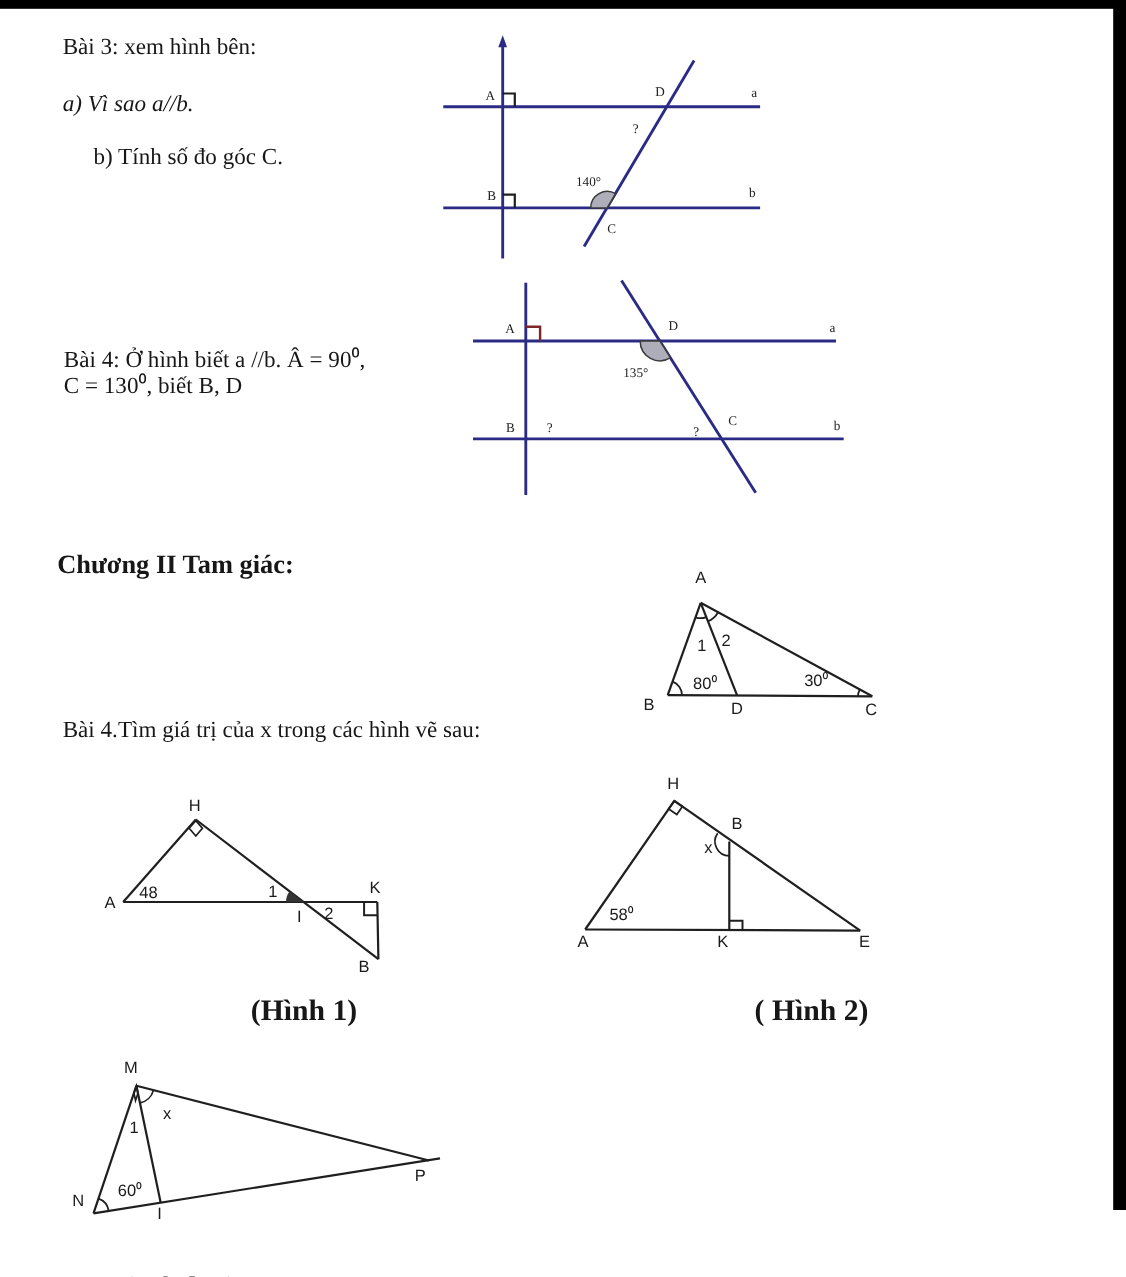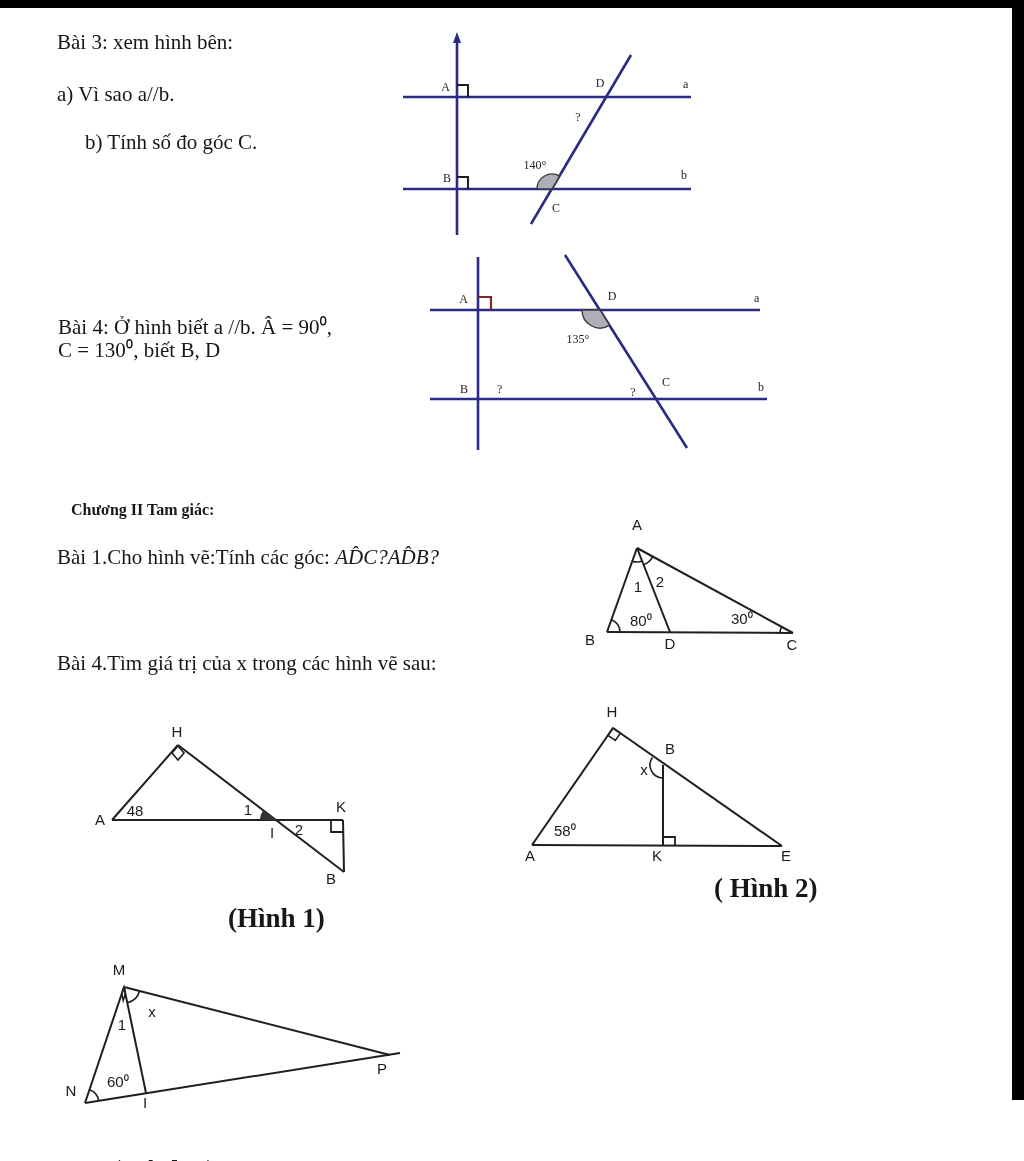--- a/index.html
+++ b/index.html
@@ -22,29 +22,28 @@
 </style>
 </head>
 <body>
 
 <div class="page">
 
   <div class="bar-top"></div>
   <div class="bar-right"></div>
 
   <div class="txt" style="left:57px;top:30px;">Bài 3: xem hình bên:</div>
-  <div class="txt" style="left:57px;top:82px;">a) Vì sao a//b.</div>
+  <div class="txt" style="left:57px;top:82px;font-style:italic;">a) Vì sao a//b.</div>
   <div class="txt" style="left:57px;top:130px;margin-left:28px;">b) Tính số đo góc C.</div>
 
   <div class="txt" style="left:58px;top:283px;margin-top:32px;">Bài 4: Ở hình biết a //b. Â = 90⁰,</div>
   <div class="txt" style="left:58px;top:338px;">C = 130⁰, biết B, D</div>
 
-  <div class="txt bold" style="left:71px;top:500px;font-size:16px;">Chương II Tam giác:</div>
+  <div class="txt bold" style="left:52px;top:500px;font-size:24px;">Chương II Tam giác:</div>
 
-  <div class="txt" style="left:57px;top:545px;"><span>Bài 1.Cho hình vẽ:Tính các góc: </span><span class="math-it">AD̂C?AD̂B?</span></div>
 
   <div class="txt" style="left:57px;top:651px;">Bài 4.Tìm giá trị của x trong các hình  vẽ sau:</div>
 
   <svg style="left:395px;top:25px;" width="310" height="215" viewBox="0 0 310 215">
     <line class="blue-line" x1="62" y1="16" x2="62" y2="210"></line>
     <polygon points="62,7 58,18 66,18" fill="#2b2b85"></polygon>
     <line class="blue-line" x1="8" y1="72" x2="296" y2="72"></line>
     <line class="blue-line" x1="8" y1="164" x2="296" y2="164"></line>
     <line class="blue-line" x1="136" y1="199" x2="236" y2="30"></line>
     <path d="M62,60 h11 v12" fill="none" stroke="#1f1f1f" stroke-width="2"></path>
@@ -143,16 +142,16 @@
     <text class="fig-sans" x="64" y="20" text-anchor="middle">M</text>
     <text class="fig-sans" x="67" y="75" text-anchor="middle">1</text>
     <text class="fig-sans" x="97" y="62" text-anchor="middle">x</text>
     <text class="fig-sans" x="16" y="141" text-anchor="middle">N</text>
     <text class="fig-sans" x="63" y="132" text-anchor="middle">60⁰</text>
     <text class="fig-sans" x="327" y="119" text-anchor="middle">P</text>
     <text class="fig-sans" x="90" y="153" text-anchor="middle">I</text>
   </svg>
 
   <div class="caption" style="left:228px;top:903px;">(Hình 1)</div>
-  <div class="caption" style="left:686px;top:873px;margin-left:28px;">( Hình 2)</div>
+  <div class="caption" style="left:686px;top:903px;">( Hình 2)</div>
   <div class="caption" style="left:112px;top:1108px;margin-top:47px;">( Hình 3)</div>
 
 </div>
 
 </body></html>

